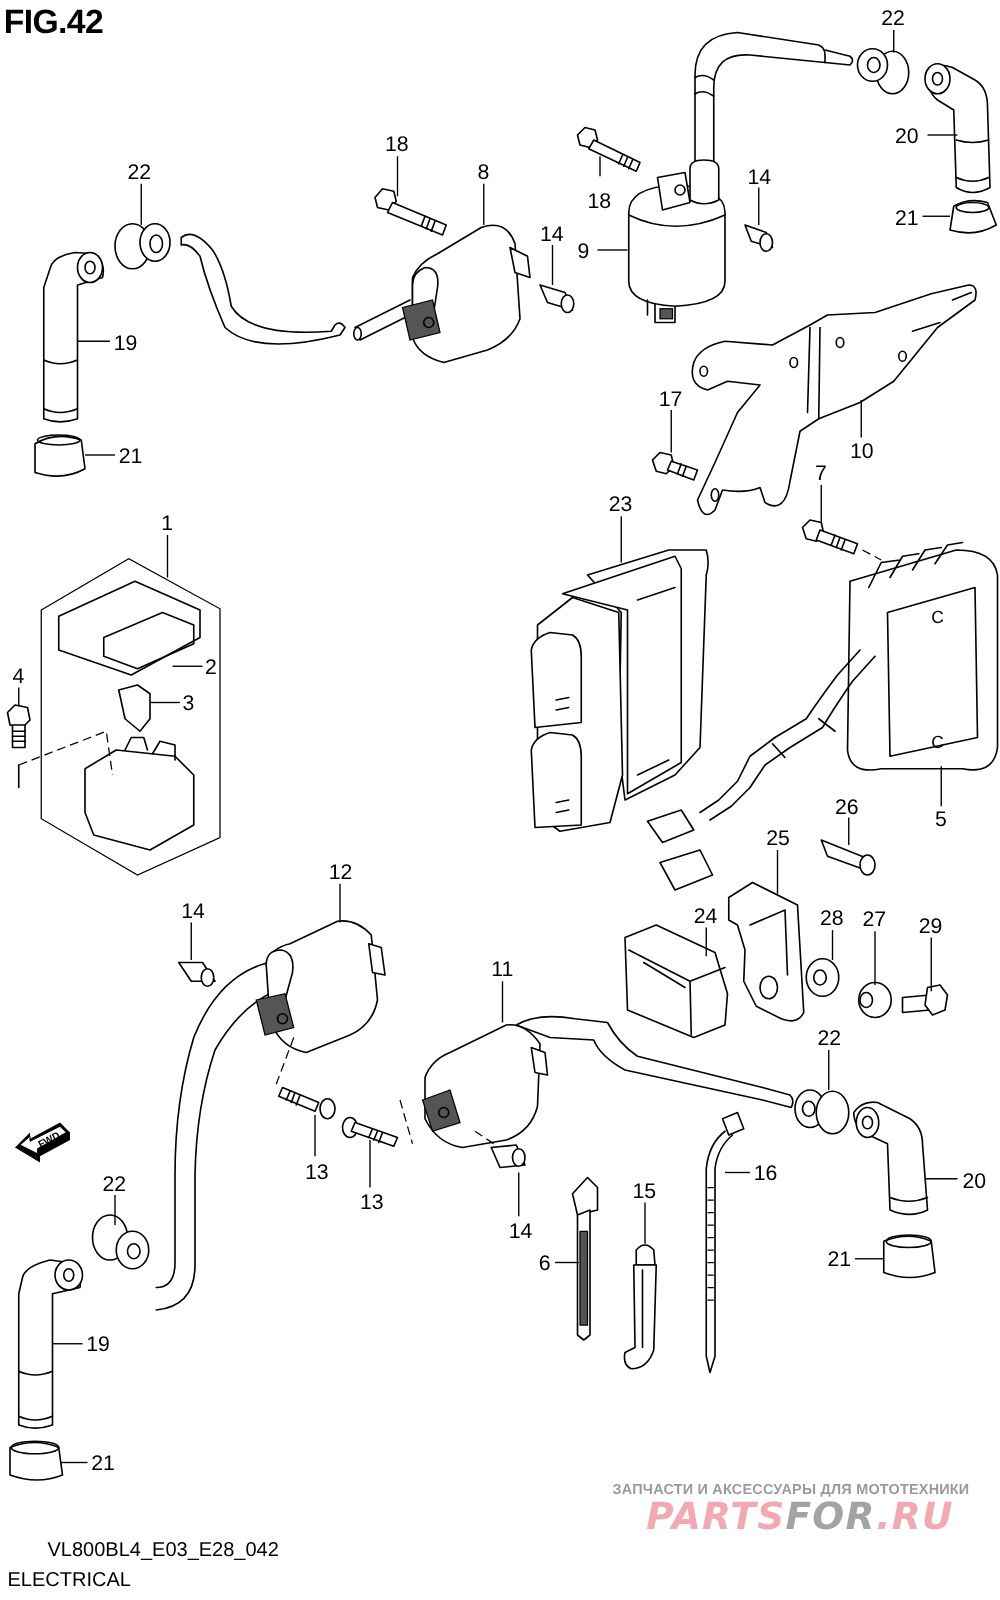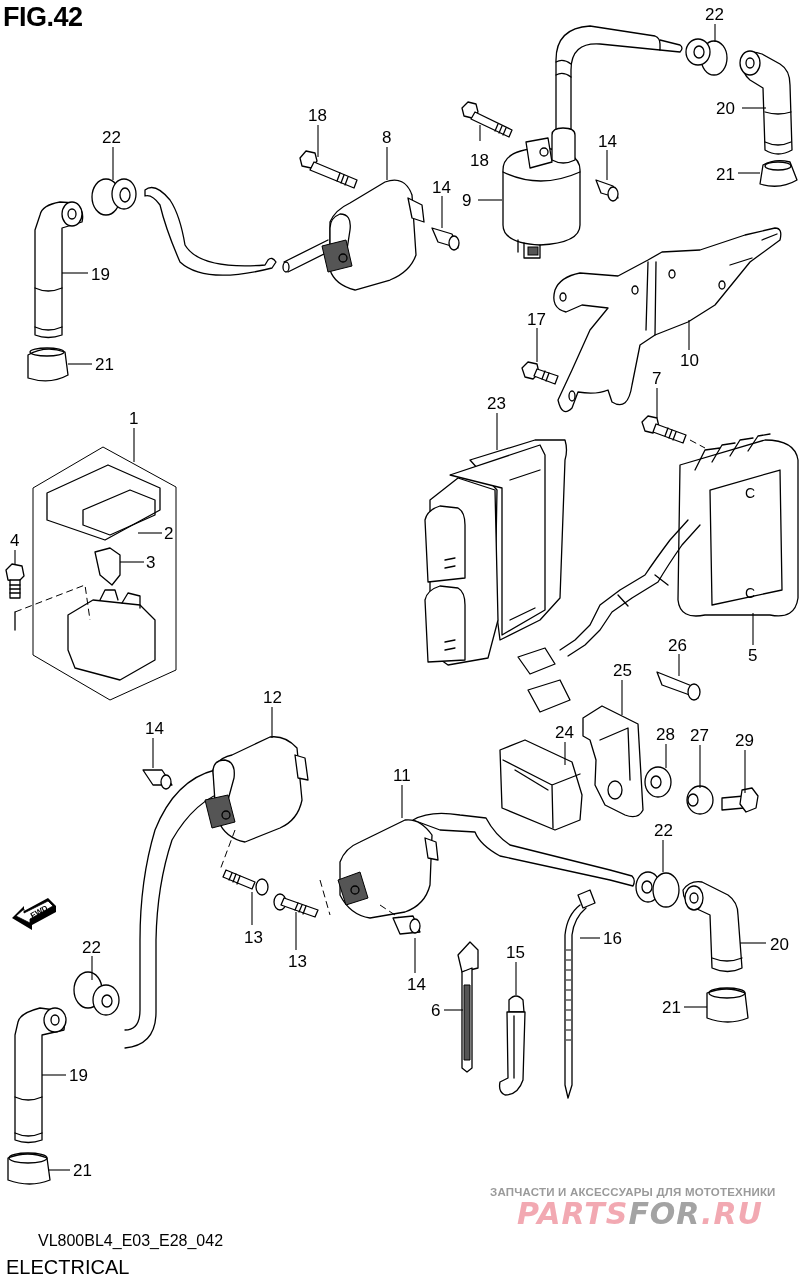--- a/index.html
+++ b/index.html
@@ -7,21 +7,21 @@
   #fig-title{position:absolute;left:3px;top:2px;font-size:27px;font-weight:bold;letter-spacing:-0.5px;text-align:right;}
   #diagram{position:absolute;left:0;top:0;width:800px;height:1280px;}
   #diagram .ln{fill:none;stroke:#000;stroke-width:1.3;stroke-linejoin:round;stroke-linecap:round;}
   #diagram .thin{fill:none;stroke:#000;stroke-width:1;}
   #diagram .dash{fill:none;stroke:#000;stroke-width:1;stroke-dasharray:7 4;}
   #diagram .fillw{fill:#fff;stroke:#000;stroke-width:1.3;stroke-linejoin:round;}
   #diagram .hatch{fill:#555;stroke:#000;stroke-width:1;}
   #diagram .leader{stroke:#000;stroke-width:1.1;fill:none;}
   #diagram text.callout{font-family:"Liberation Sans",sans-serif;font-size:17px;fill:#000;}
   #footer-code{position:absolute;left:6px;top:1232px;font-size:16px;margin-left:32px;}
-  #footer-title{position:absolute;left:6px;top:1256px;font-size:20px;}
+  #footer-title{position:absolute;left:6px;top:1256px;font-size:16px;}
   #watermark{position:absolute;left:490px;top:1186px;width:300px;}
   #wm-tagline{font-size:11.5px;font-weight:bold;color:#9a9a9a;letter-spacing:0.2px;white-space:nowrap;}
   #wm-logo{font-size:30px;font-weight:bold;font-style:italic;letter-spacing:1px;margin-top:-2px;white-space:nowrap;font-family:"DejaVu Sans",sans-serif;text-align:center;}
   #wm-logo .p1{color:#f2a9b2;}
   #wm-logo .p2{color:#a3a3a3;}
   #wm-logo .p3{color:#f2a9b2;}
   #fwd-icon{position:absolute;left:10px;top:892px;}
 </style>
 </head>
 <body>

